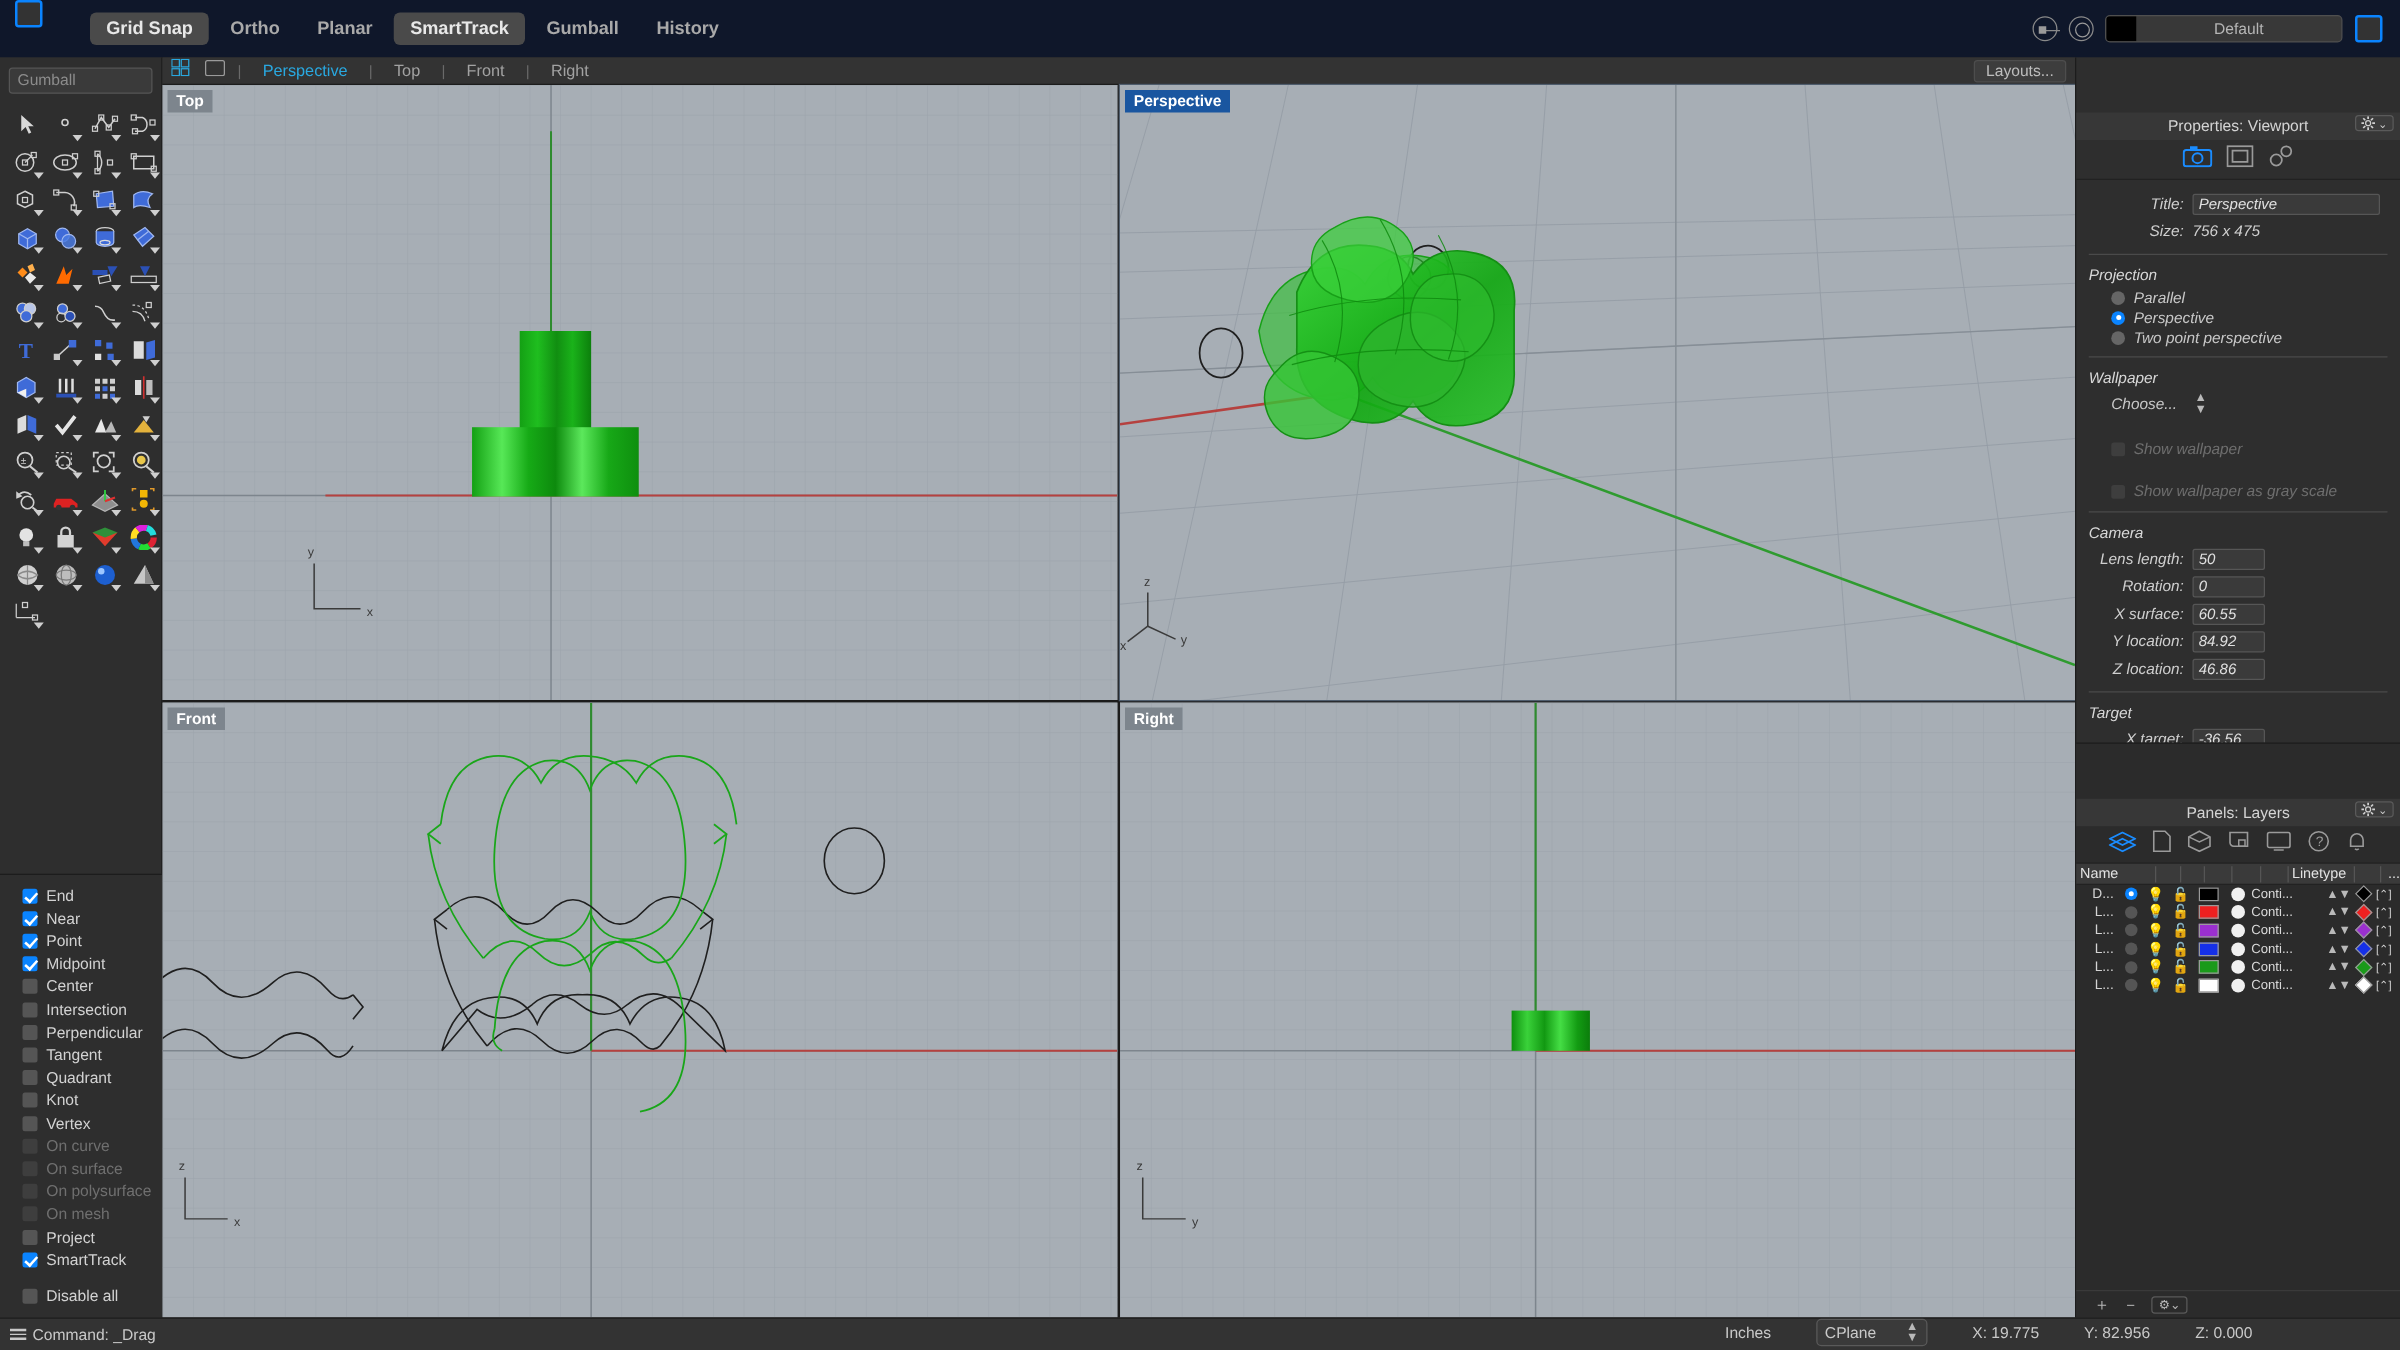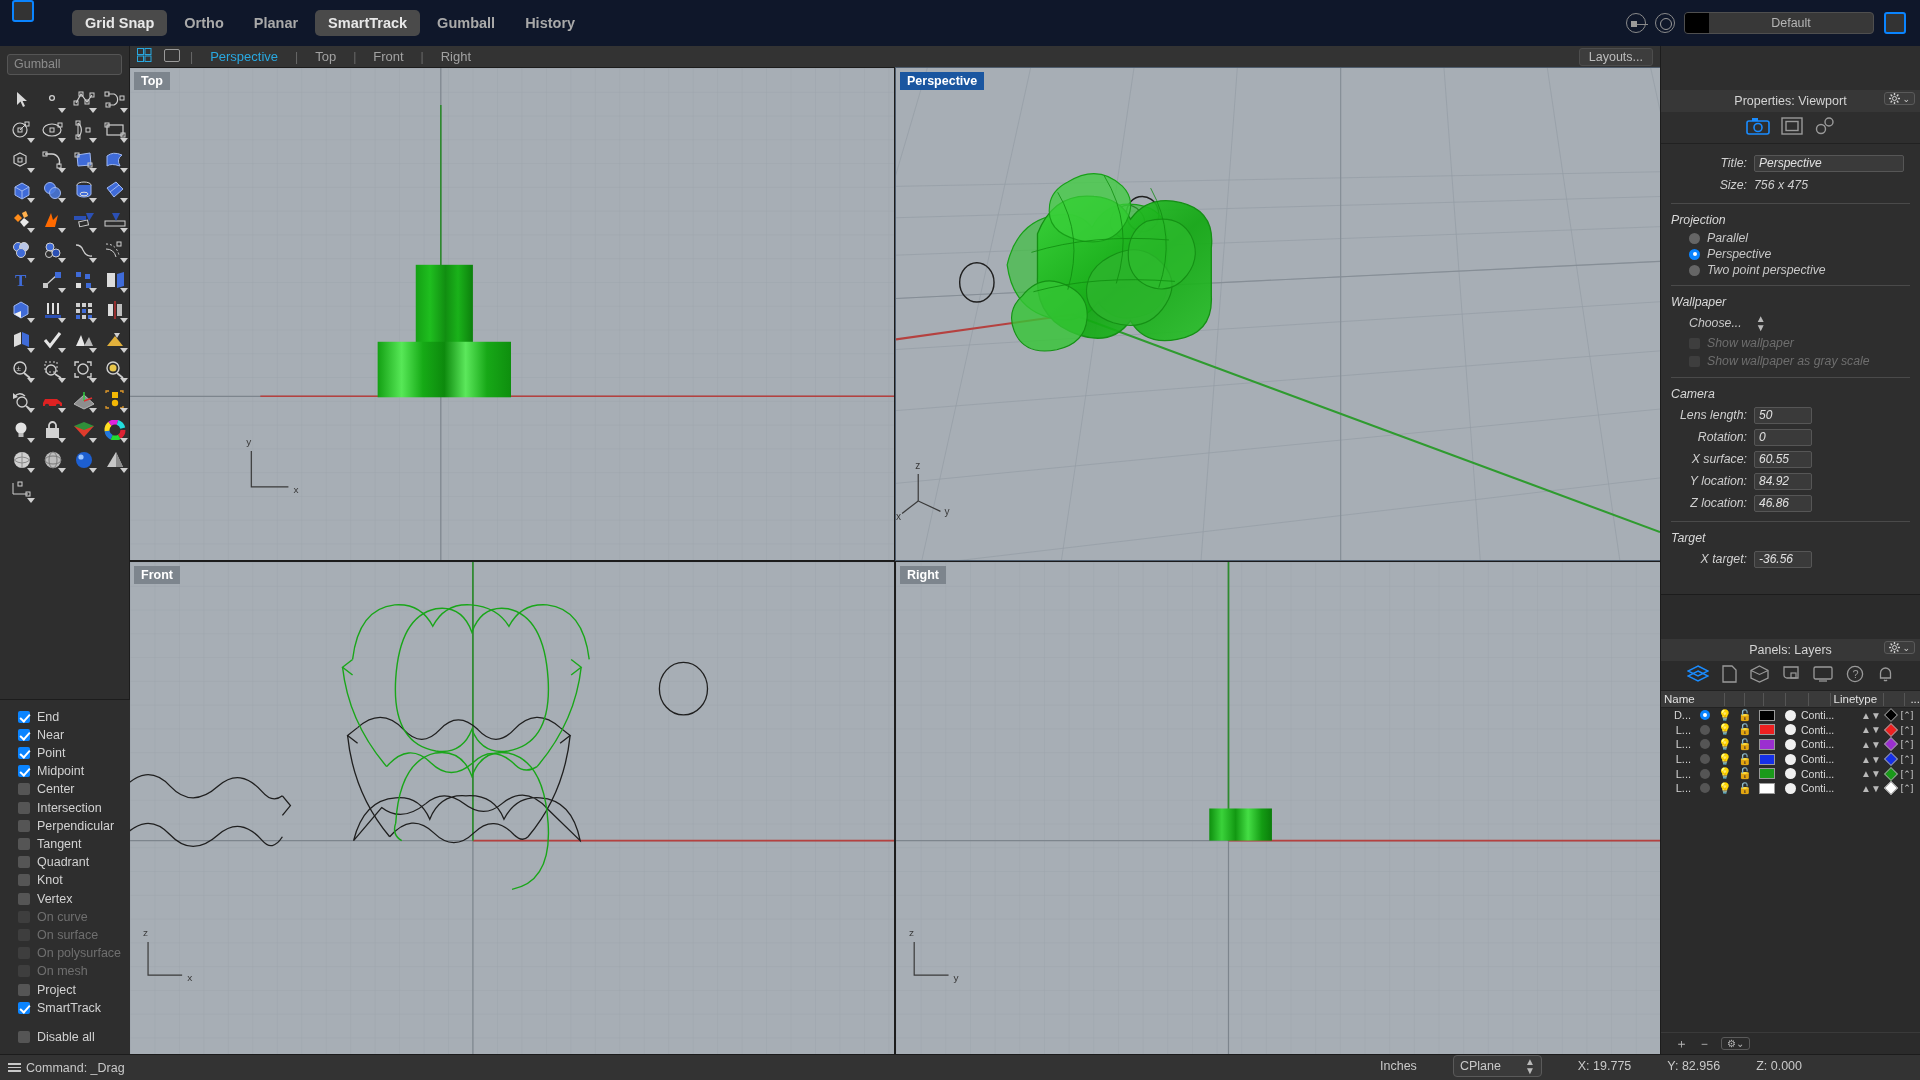--- a/index.html
+++ b/index.html
@@ -83,21 +83,21 @@
   .finput { flex:1; max-width:150px; background:#3a3a3a; border:1px solid #565656; border-radius:2px;
      height:17px; font-size:12px; color:#e0e0e0; padding:0 4px; line-height:15px;}
   .finput.sm { max-width:58px; flex:none; width:58px;}
   .static { font-size:12.3px; color:#cfcfcf; }
   .sect { font-size:12.3px; color:#d8d8d8; padding:4px 0 3px 10px;}
   .hr { height:1px; background:#4a4a4a; margin:7px 10px 5px 10px;}
   .radio-row { display:flex; align-items:center; padding:1px 0 1px 28px; font-size:12.3px;}
   .radio { width:11px;height:11px;border-radius:50%;background:#666; margin-right:7px; position:relative;}
   .radio.on { background:#0a84ff;}
   .radio.on::after{content:"";position:absolute;left:3.5px;top:3.5px;width:4px;height:4px;border-radius:50%;background:#fff;}
-  .chk-row { display:flex; align-items:center; padding:2px 12px 2px 28px; font-size:12.3px; color:#6e6e6e;}
+  .chk-row { display:flex; align-items:center; padding:2px 12px 2px 28px; font-size:12.3px; color:#6e6e6e;margin-top:16px;}
   .chk { width:11px;height:11px;border-radius:2px;background:#3e3e3e;margin-right:7px;}
   .choose-row { display:flex; align-items:center; padding:2px 0 2px 28px; font-size:12.3px;}
   .stepper { margin-left:14px; font-size:10px; line-height:9px; color:#b9b9b9;}
 
   
   .layerspanel { position:absolute; left:0; right:0; top:548px; bottom:0; background:#2b2b2b;
      border-top:1px solid #1c1c1c;}
   .lp-icons { height:30px; display:flex; align-items:center; justify-content:center; gap:13px;
      border-bottom:1px solid #212121;}
   .lp-head { height:17px; display:flex; align-items:center; background:#3a3a3a;

